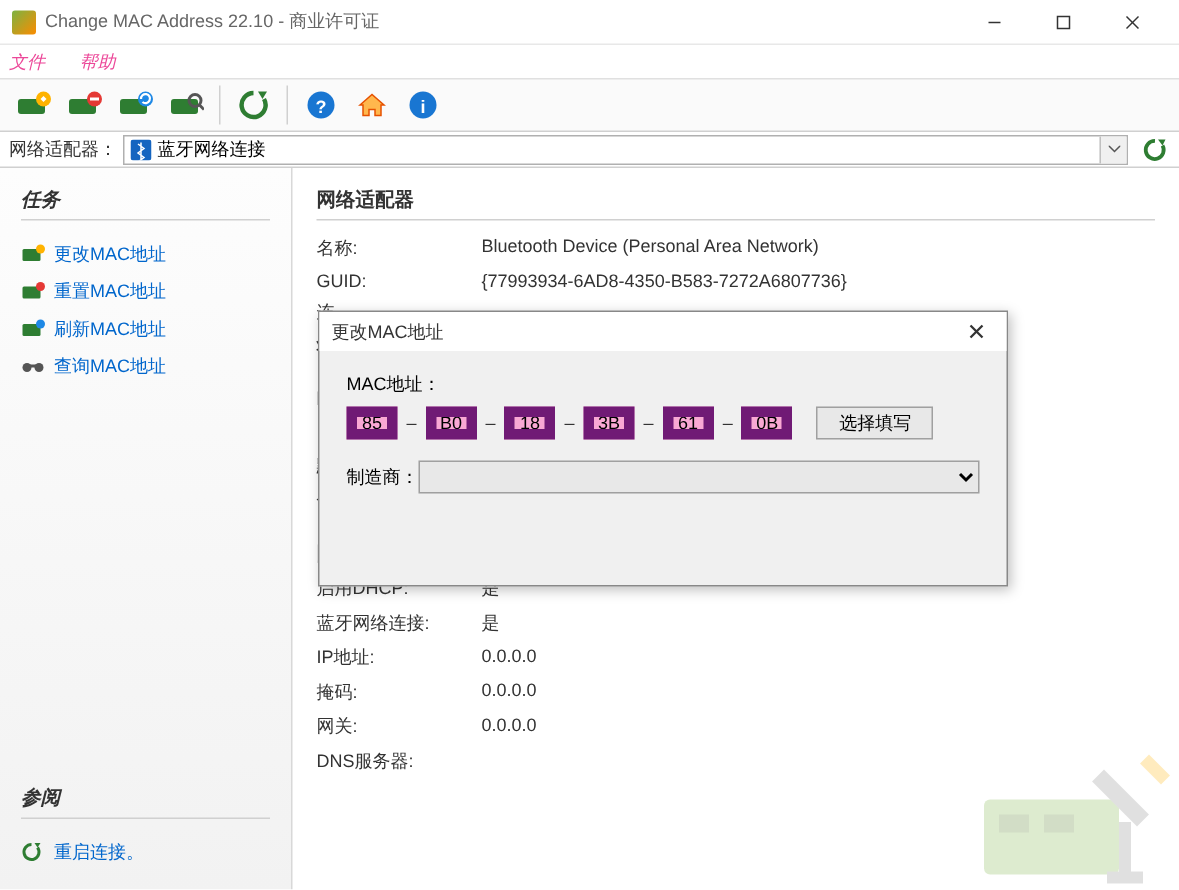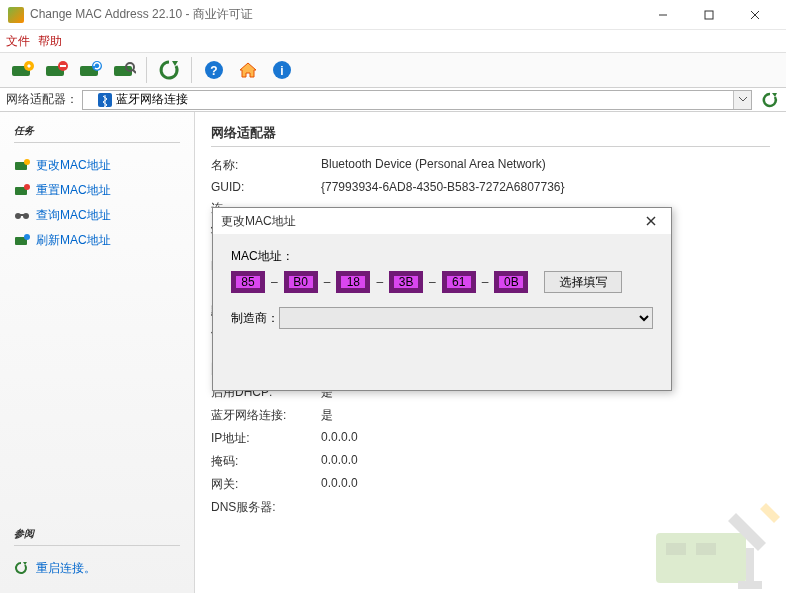--- a/index.html
+++ b/index.html
@@ -5,39 +5,39 @@
 * { box-sizing: border-box; margin: 0; padding: 0; font-family: "Microsoft YaHei", "Segoe UI", sans-serif; font-size: 12px; }
 body { background: #fff; width: 786px; height: 593px; overflow: hidden; position: relative; }
 
 
 .titlebar { height: 30px; background: #fff; display: flex; align-items: center; padding: 0 8px; border-bottom: 1px solid #e8e8e8; }
 .titlebar .app-icon { width: 16px; height: 16px; background: linear-gradient(135deg,#7cb342,#fb8c00); border-radius: 2px; margin-right: 6px; }
 .titlebar .title { color: #666; flex: 1; }
 .winbtn { width: 46px; height: 30px; display: flex; align-items: center; justify-content: center; color: #666; }
 
 
-.menubar { height: 22px; display: flex; align-items: center; padding: 0 6px; gap: 8px; color: #b91c1c; }
+.menubar { height: 22px; display: flex; align-items: center; padding: 0 6px; gap: 23px; color: #ec4899; font-style: italic; }
 
 
 .toolbar { height: 36px; display: flex; align-items: center; padding: 2px 6px; gap: 2px; border-top: 1px solid #e0e0e0; border-bottom: 1px solid #d0d0d0; background: #fafafa; }
 .tbtn { width: 32px; height: 32px; display: flex; align-items: center; justify-content: center; border-radius: 2px; }
 .tsep { width: 1px; height: 26px; background: #d0d0d0; margin: 0 4px; }
 
 
 .adapter-row { height: 24px; display: flex; align-items: center; padding: 0 6px; gap: 4px; border-bottom: 1px solid #d0d0d0; }
 .adapter-row label { color: #333; }
-.adapter-select { flex: 1; height: 20px; border: 1px solid #b0b0b0; background: #fff; display: flex; align-items: center; padding: 0 15px; position: relative; }
+.adapter-select { flex: 1; height: 20px; border: 1px solid #b0b0b0; background: #fff; display: flex; align-items: center; padding: 0 4px; position: relative; }
 .adapter-select .bt-icon { width: 14px; height: 14px; margin-right: 4px; }
 .adapter-select .dd { position: absolute; right: 0; top: 0; width: 18px; height: 100%; display: flex; align-items: center; justify-content: center; border-left: 1px solid #c0c0c0; background: #f0f0f0; }
 .refresh-small { width: 20px; height: 20px; display: flex; align-items: center; justify-content: center; margin-left: 4px; }
 
 
 .content { display: flex; height: calc(100% - 30px - 22px - 36px - 24px); }
 .sidebar { width: 195px; background: linear-gradient(#fdfdfd,#f2f2f2); border-right: 1px solid #d8d8d8; padding: 12px 14px; display: flex; flex-direction: column; }
-.sidebar h3 { font-style: italic; font-size: 10px; color: #333; margin-bottom: 10px; border-bottom: 1px solid #d0d0d0; padding-bottom: 4px; }
+.sidebar h3 { font-style: italic; font-size: 13px; color: #333; margin-bottom: 10px; border-bottom: 1px solid #d0d0d0; padding-bottom: 4px; }
 .task { display: flex; align-items: center; gap: 6px; padding: 4px 0; color: #0066cc; cursor: pointer; }
 .task .ticon { width: 16px; height: 16px; }
 .sidebar .spacer { flex: 1; }
 
 .main { flex: 1; padding: 12px 16px; position: relative; overflow: hidden; }
 .main h3 { font-weight: bold; font-size: 13px; color: #333; margin-bottom: 10px; border-bottom: 1px solid #d0d0d0; padding-bottom: 4px; }
 .kv { display: flex; margin: 6px 0; }
 .kv .k { width: 110px; color: #333; }
 .kv .v { color: #333; }
 .section-letter { font-weight: bold; font-size: 13px; margin-top: 12px; }
@@ -45,21 +45,21 @@
 
 .watermark { position: absolute; right: 0; bottom: 0; width: 140px; height: 100px; opacity: 0.25; }
 
 
 .modal { position: absolute; left: 212px; top: 207px; width: 460px; background: #f0f0f0; border: 1px solid #888; box-shadow: 2px 2px 8px rgba(0,0,0,0.25); }
 .modal-title { height: 26px; background: #fff; display: flex; align-items: center; padding: 0 8px; }
 .modal-title .t { flex: 1; color: #333; }
 .modal-title .x { width: 24px; height: 20px; display: flex; align-items: center; justify-content: center; }
 .modal-body { padding: 14px 18px 29px; }
 .mac-row { display: flex; align-items: center; gap: 6px; margin: 6px 0 14px; }
-.mac-row input { width: 34px; height: 22px; text-align: center; border: 5px solid #701a75; background: #d946ef; font-size: 12px; }
+.mac-row input { width: 34px; height: 22px; text-align: center; border: 7px solid #701a75; background: #f9a8d4; font-size: 12px; }
 .mac-row .dash { color: #333; }
 .sel-btn { height: 22px; padding: 0 14px; border: 1px solid #a0a0a0; background: #e8e8e8; margin-left: 10px; }
 .mfg-row { display: flex; align-items: center; margin-bottom: 32px; }
 .mfg-row select { flex: 1; height: 22px; border: 1px solid #a0a0a0; background: #e8e8e8; }
 .ok-row { display: flex; justify-content: center; }
 .ok-btn { width: 76px; height: 22px; border: 2px solid #0078d7; background: #e5f1fb; color: #333; }
 
 svg { display: block; }
 </style>
 </head>
@@ -181,32 +181,32 @@
     </div>
     <div class="task">
       <svg class="ticon" width="16" height="14">
           <rect x="1" y="4" width="12" height="8" rx="1" fill="#2e7d32"></rect>
           <circle cx="13" cy="4" r="3" fill="#e53935"></circle>
         </svg>
       <span>重置MAC地址</span>
     </div>
     <div class="task">
       <svg class="ticon" width="16" height="14">
+          <rect x="1" y="4" width="12" height="8" rx="1" fill="#2e7d32"></rect>
+          <circle cx="13" cy="4" r="3" fill="#1e88e5"></circle>
+        </svg>
+      <span>刷新MAC地址</span>
+    </div>
+    <div class="task">
+      <svg class="ticon" width="16" height="14">
           <circle cx="4" cy="8" r="3" fill="#555"></circle>
           <circle cx="12" cy="8" r="3" fill="#555"></circle>
           <rect x="6" y="6" width="4" height="2" fill="#555"></rect>
         </svg>
       <span>查询MAC地址</span>
-    </div>
-    <div class="task">
-      <svg class="ticon" width="16" height="14">
-          <rect x="1" y="4" width="12" height="8" rx="1" fill="#2e7d32"></rect>
-          <circle cx="13" cy="4" r="3" fill="#1e88e5"></circle>
-        </svg>
-      <span>刷新MAC地址</span>
     </div>
     <div class="spacer"></div>
     <h3>参阅</h3>
     <div class="task">
       <svg class="ticon" width="14" height="14">
           <path d="M7 2 a5 5 0 1 0 4 2" fill="none" stroke="#2e7d32" stroke-width="2"></path>
           <path d="M9 1 l4 0 l-2 3 z" fill="#2e7d32"></path>
         </svg>
       <span>重启连接。</span>
     </div>

